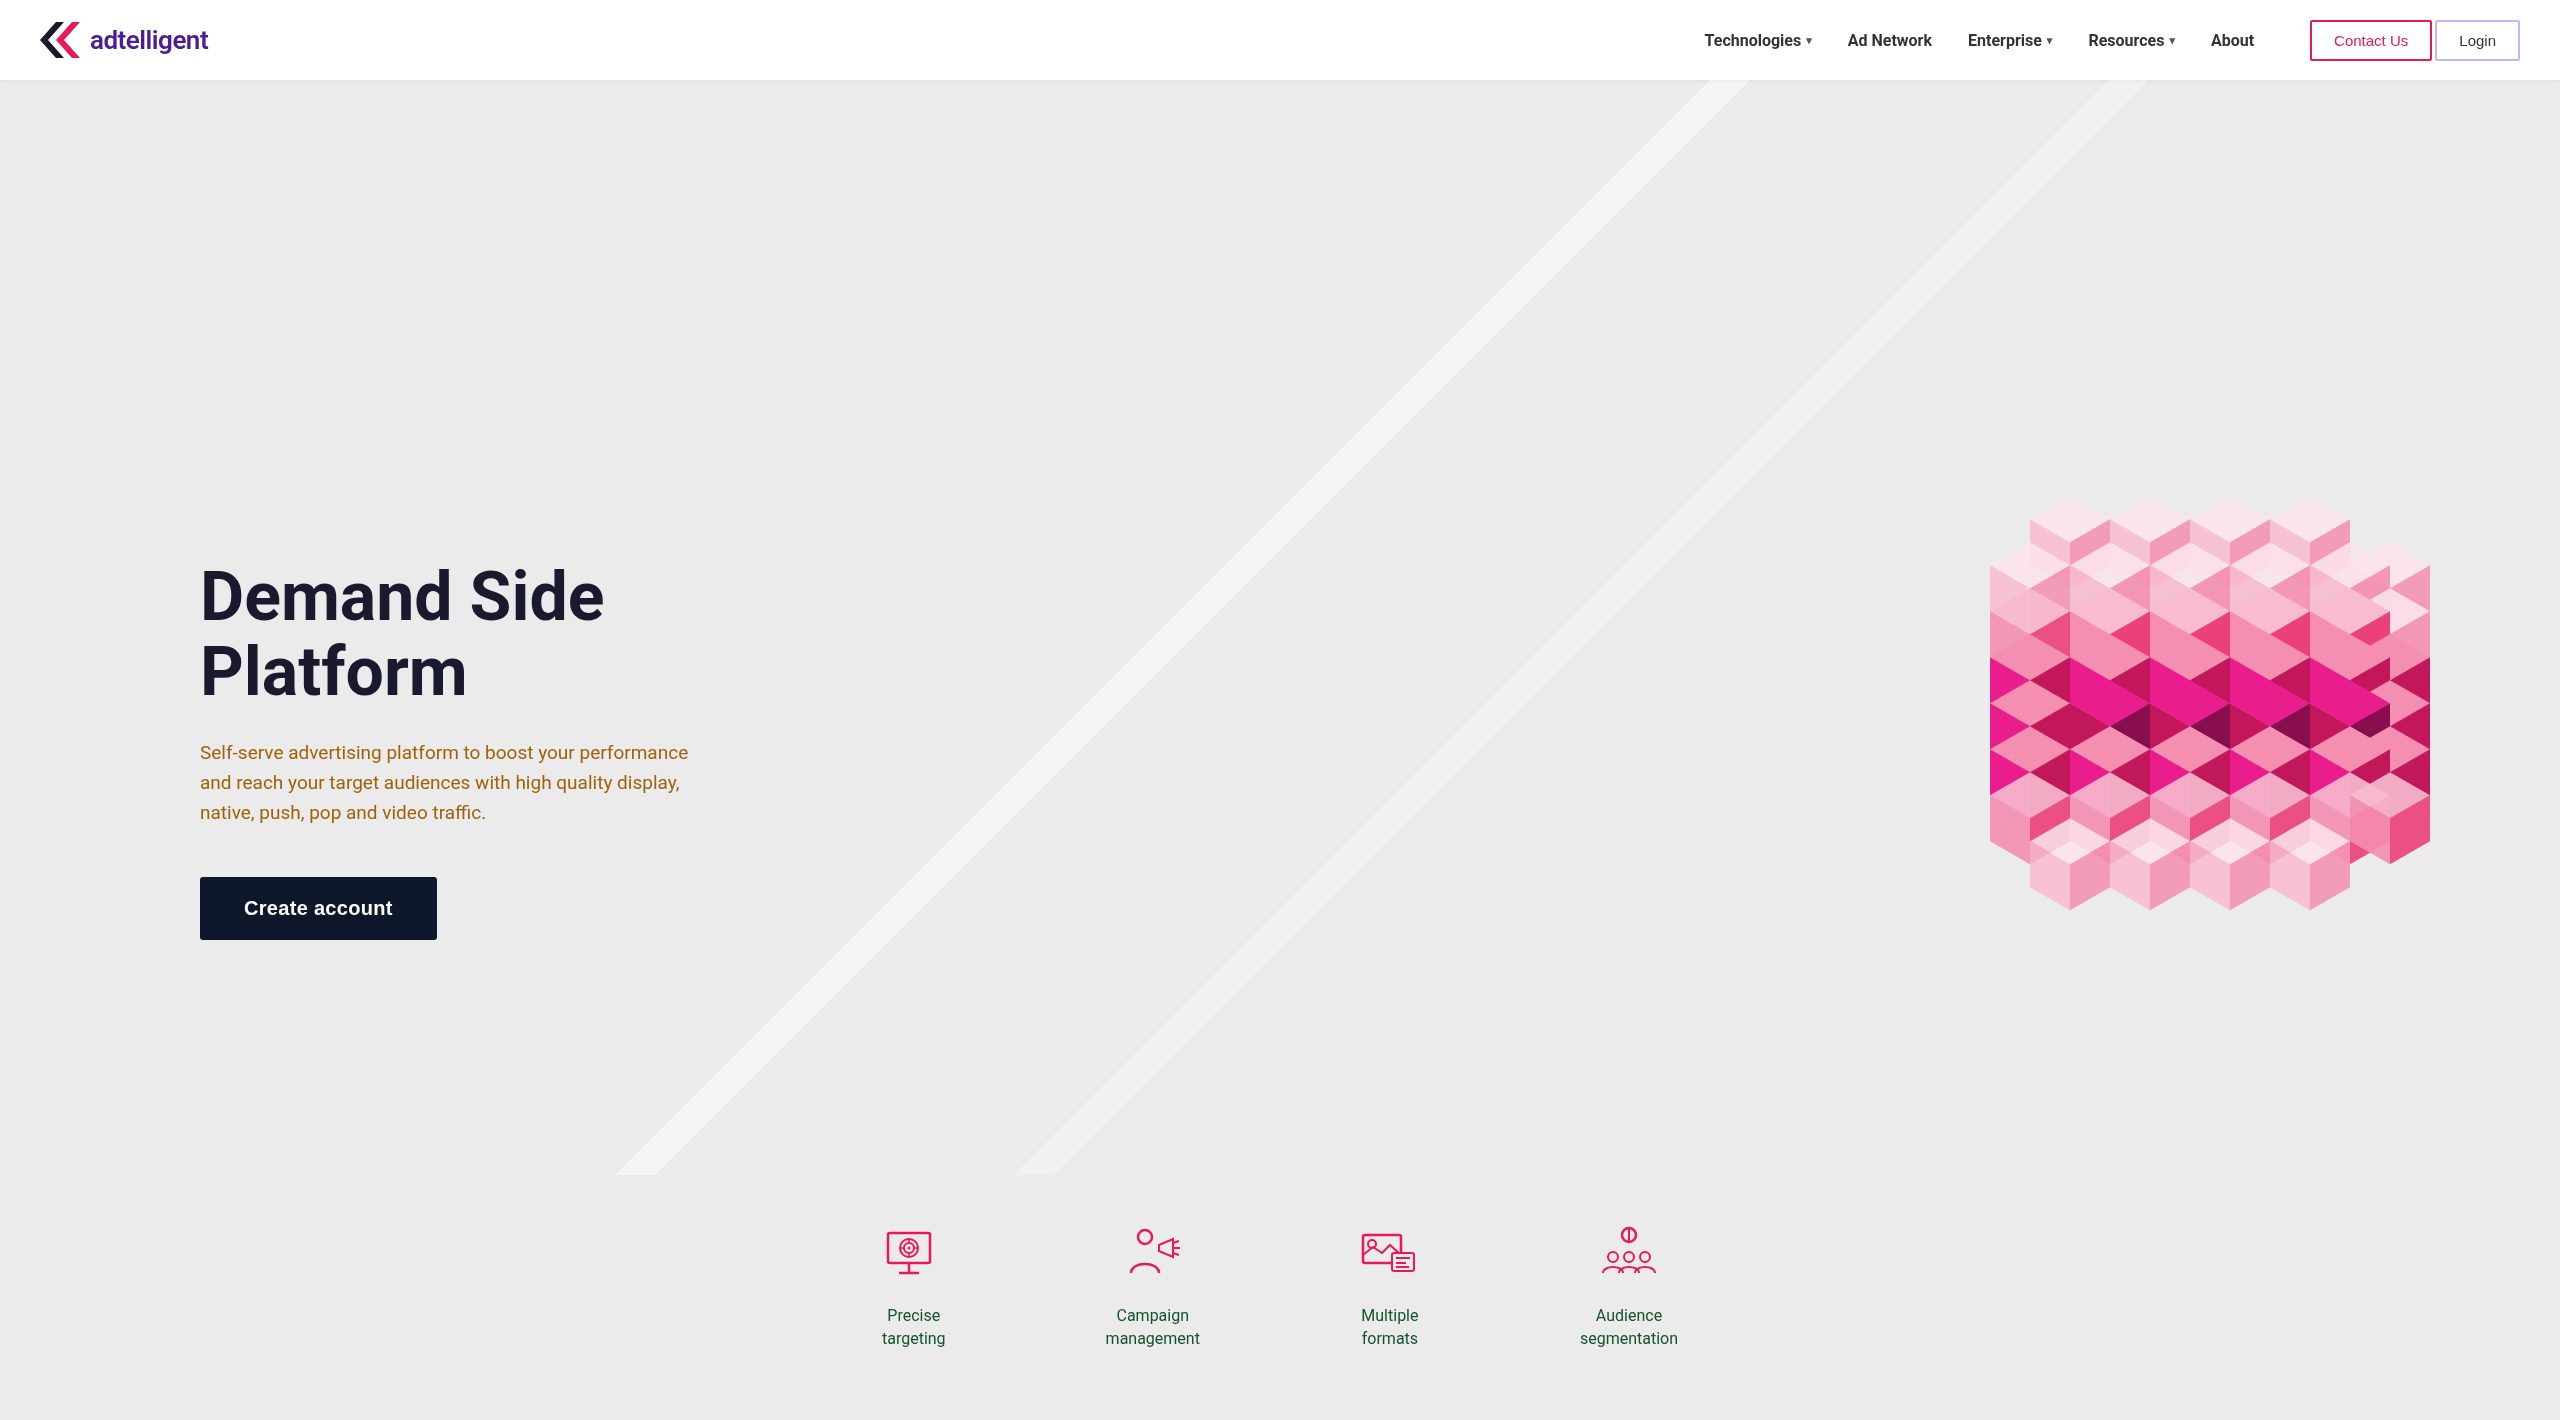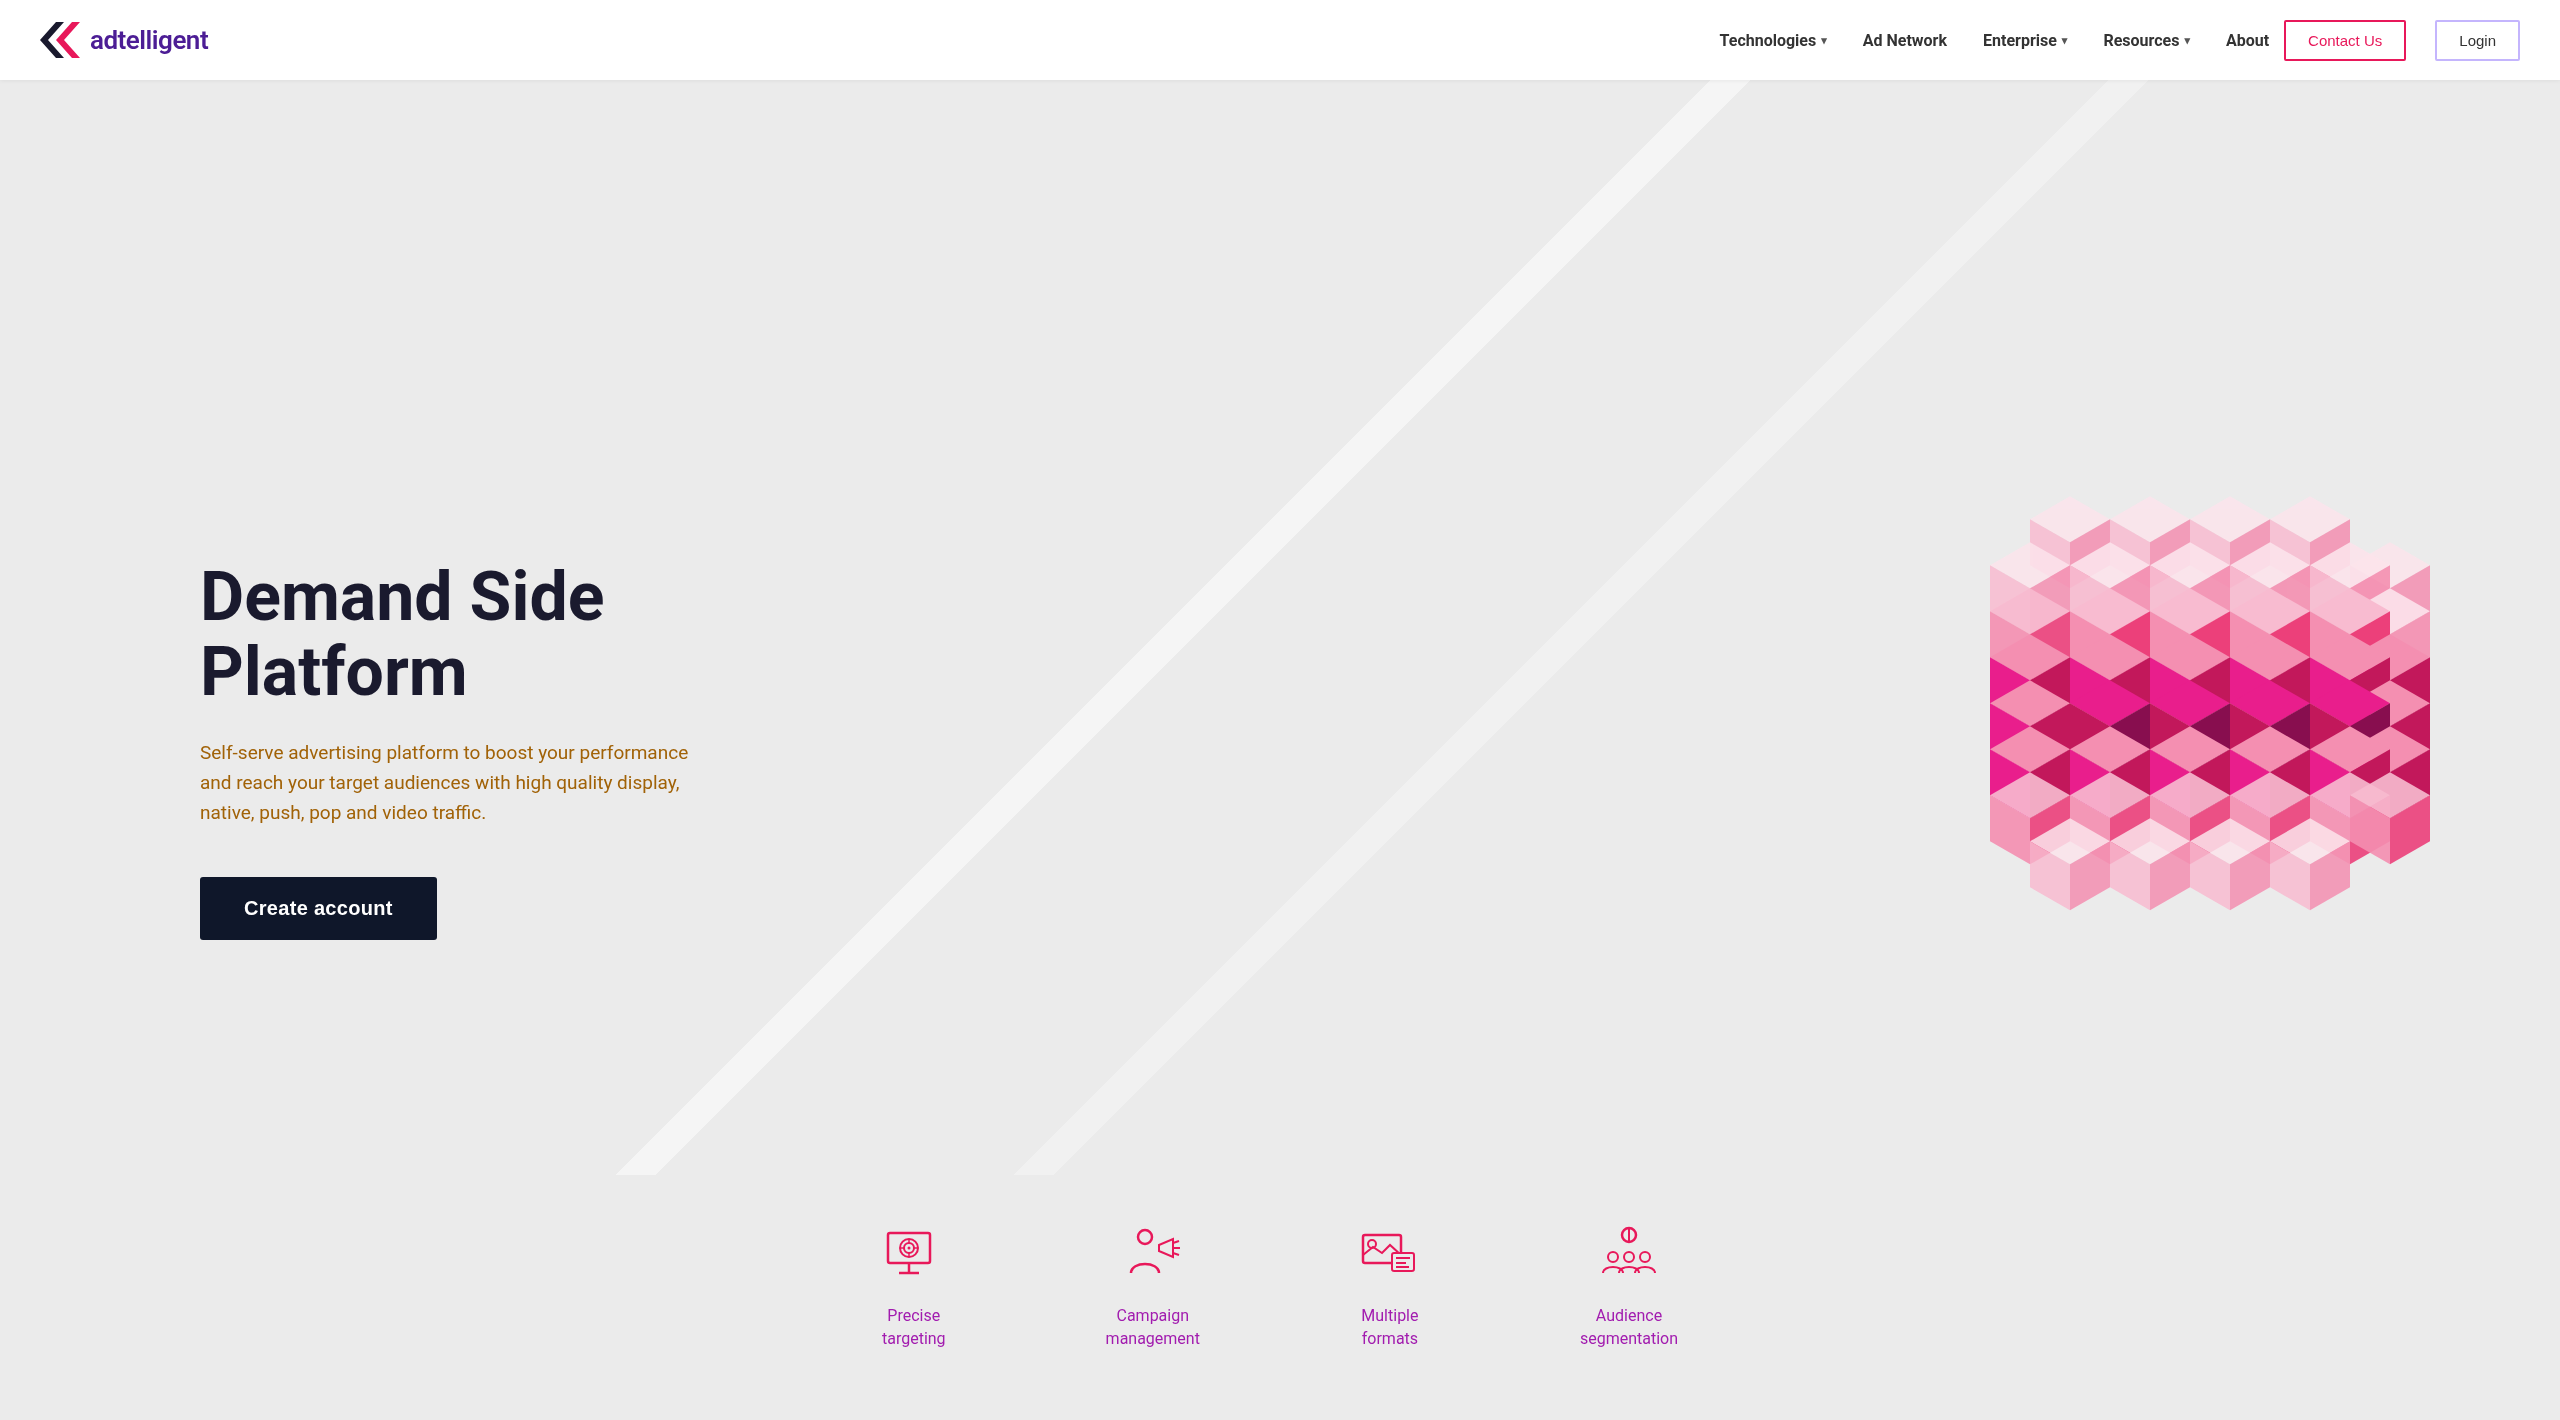--- a/index.html
+++ b/index.html
@@ -54,22 +54,22 @@
       align-items: center;
       gap: 5px;
     }
     .nav-links li a .dropdown-arrow {
       font-size: 11px;
       color: #555;
     }
     .nav-actions {
       display: flex;
       align-items: center;
-      gap: 29px;
-      margin-left: 15px;
+      gap: 3px;
+      margin-left: 56px;
     }
     .btn-contact {
       padding: 10px 22px;
       border: 2px solid #e8185a;
       color: #e8185a;
       background: transparent;
       font-size: 15px;
       font-weight: 500;
       cursor: pointer;
       border-radius: 2px;
@@ -154,21 +154,21 @@
     .feature-item {
       display: flex;
       flex-direction: column;
       align-items: center;
       gap: 20px;
       text-align: center;
     }
 
     .feature-label {
       font-size: 16px;
-      color: #a21caf;
+      color: #14532d;
       line-height: 1.4;
     }
 
     .hex-container {
       position: absolute;
       right: 40px;
       top: 50%;
       transform: translateY(-48%);
     }
   </style>

